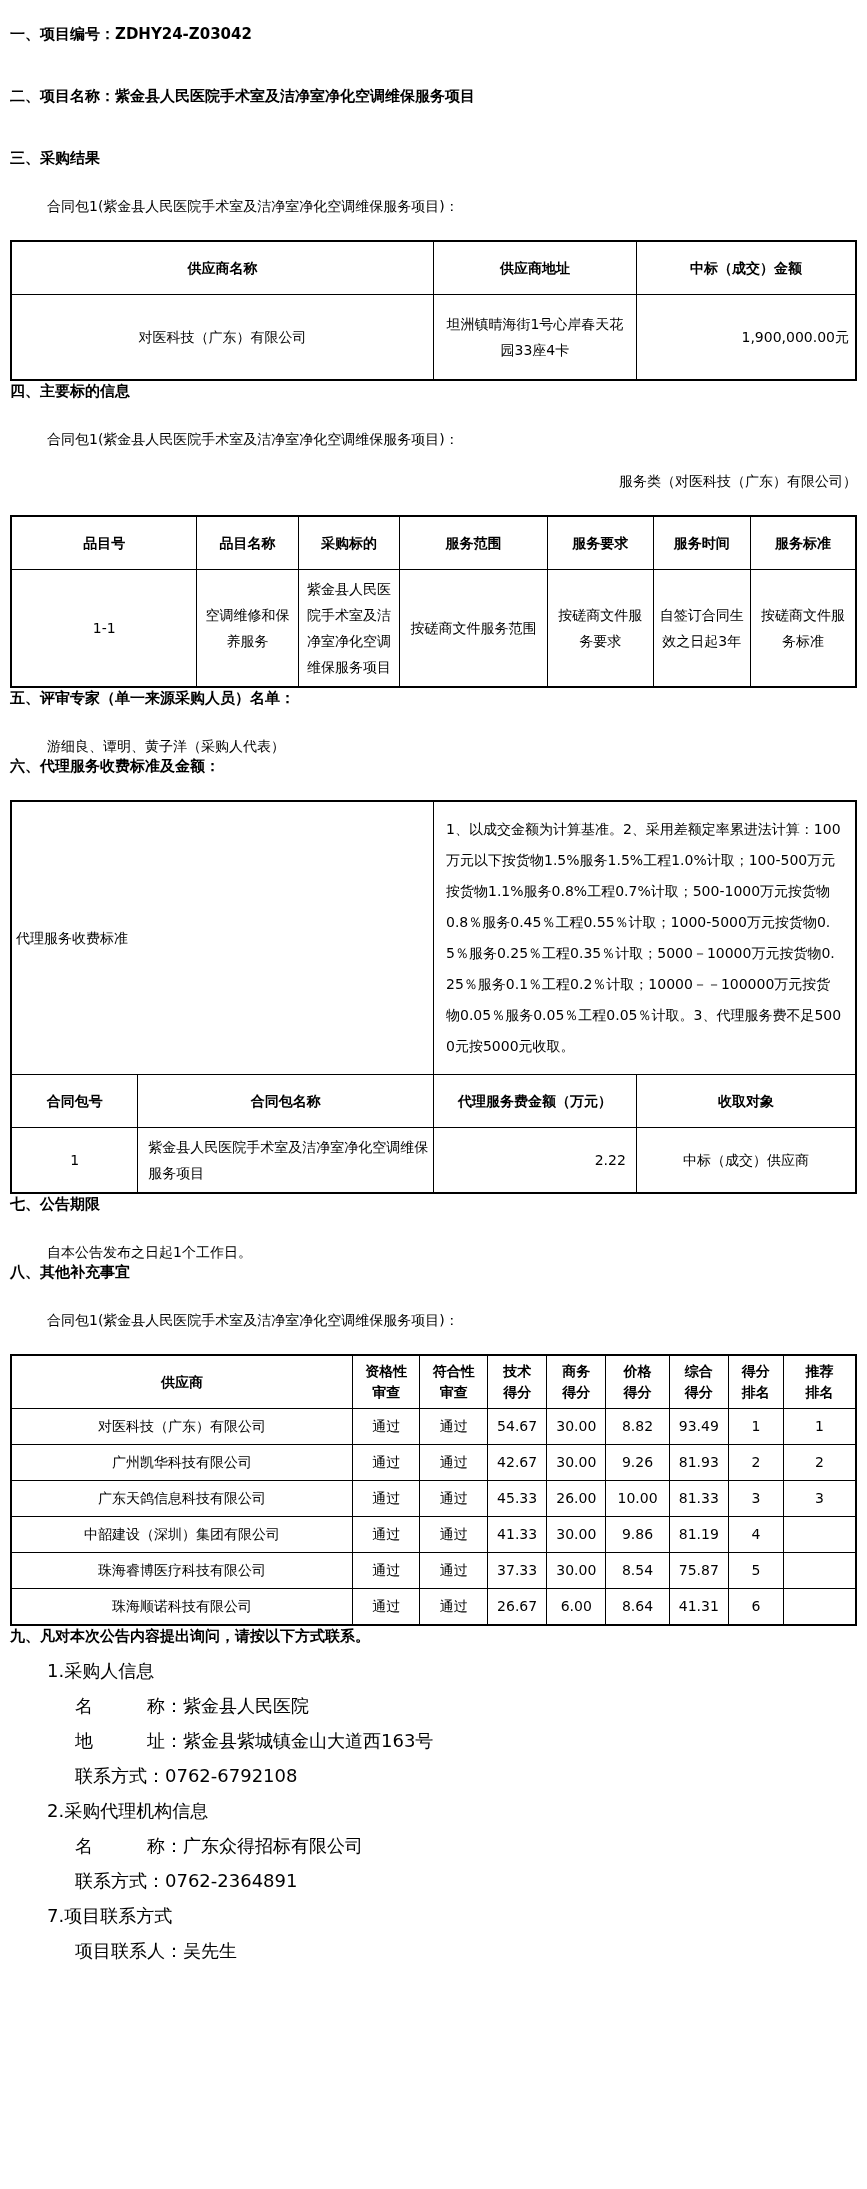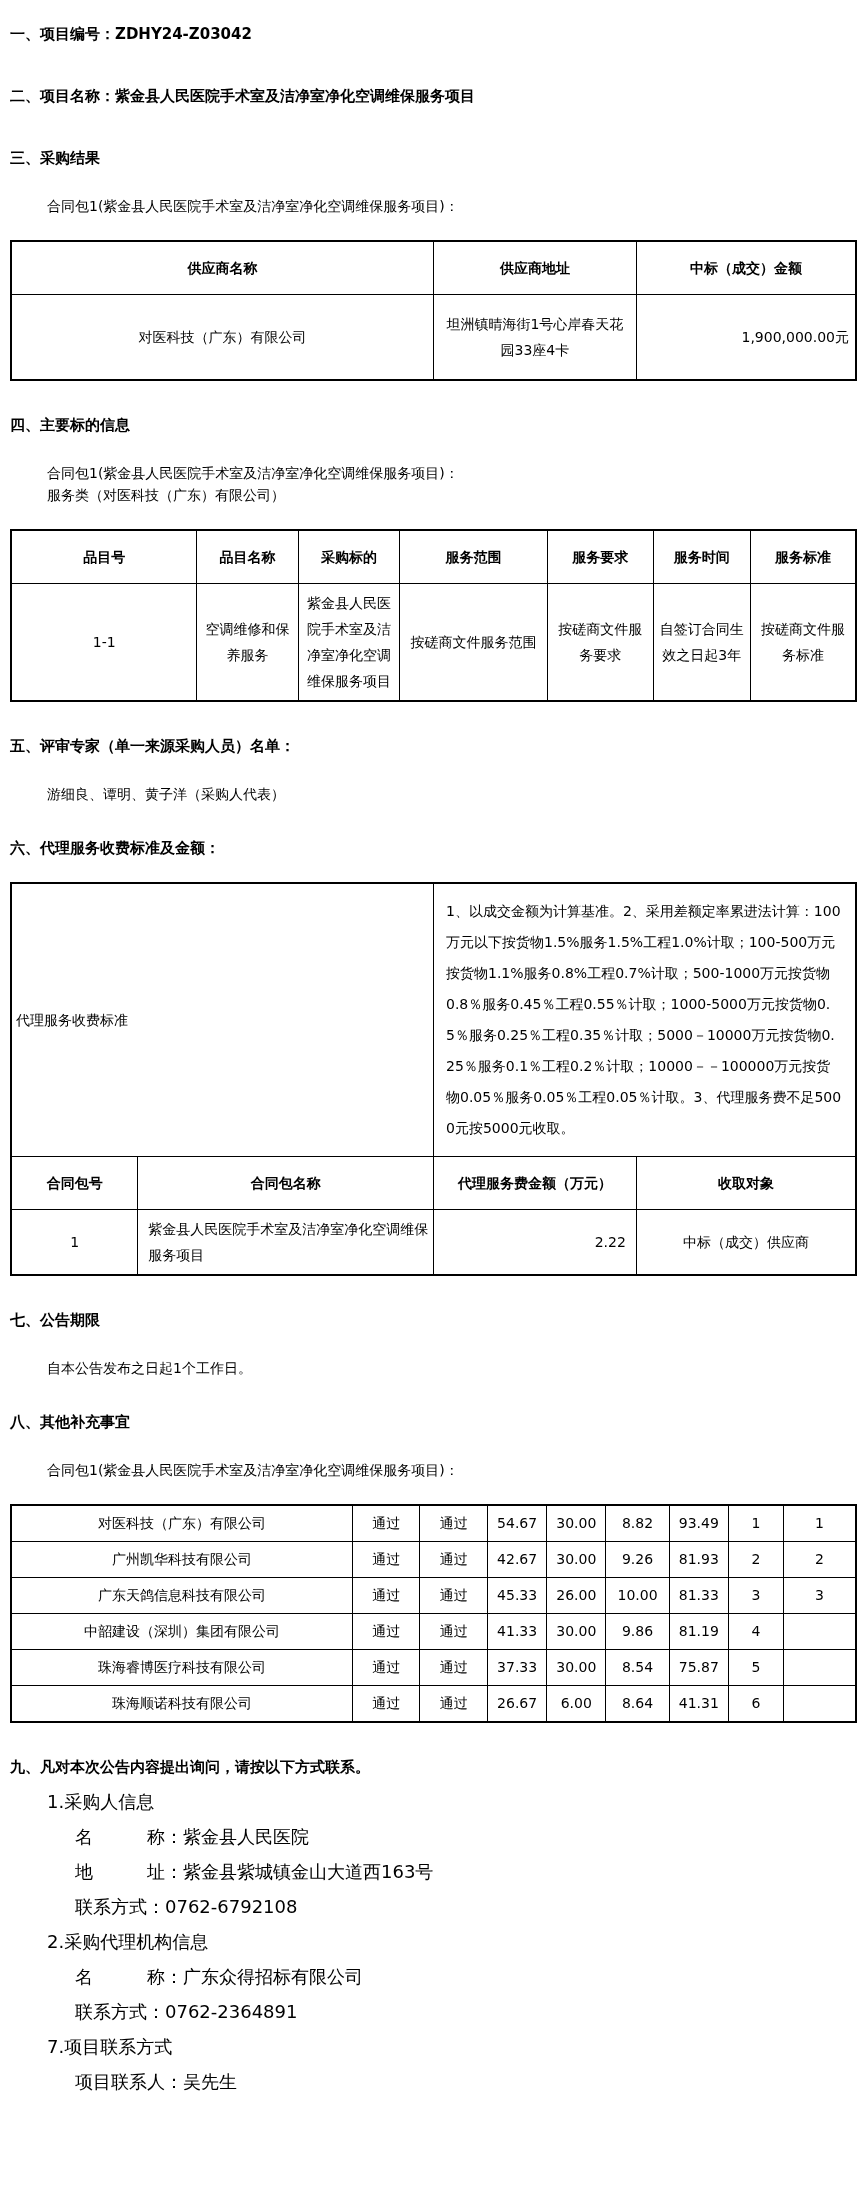--- a/index.html
+++ b/index.html
@@ -13,30 +13,30 @@
   }
   .page { padding: 2px 10px 40px 10px; }
 
   .sec {
     font-size: 15px;
     font-weight: bold;
     margin: 0;
     line-height: 20px;
   }
   .mt22 { margin-top: 22px; }
-  .mt34 { margin-top: 34px; }
+  .mt34 { }
   .mt42 { margin-top: 42px; }
 
   .para {
     margin: 28px 0 0 0;
     padding-left: 37px;
     font-size: 14px;
     line-height: 20px;
   }
-  .para-tight { margin-top: 2px; }
+  .para-tight { margin-top: 22px; text-align: right; }
 
   table {
     border-collapse: collapse;
     width: 100%;
     table-layout: fixed;
     margin-top: 24px;
     border: 2px solid #000;
   }
   th, td {
     border: 1px solid #000;
@@ -182,20 +182,39 @@
         <col style="width:8%">
         <col style="width:8%">
       <col style="width:7%">
         <col style="width:7%">
         <col style="width:7.5%">
       <col style="width:7%">
         <col style="width:6.5%">
         <col style="width:8.6%">
     </colgroup>
     <tbody>
+        <tr>
+      <th>供应商</th>
+      <th>资格性
+审查</th>
+      <th>符合性
+审查</th>
+      <th>技术
+得分</th>
+      <th>商务
+得分</th>
+      <th>价格
+得分</th>
+      <th>综合
+得分</th>
+      <th>得分
+排名</th>
+      <th>推荐
+排名</th>
+    </tr>
     <tr>
       <td>对医科技（广东）有限公司</td>
       <td>通过</td>
       <td>通过</td>
       <td>54.67</td>
       <td>30.00</td>
       <td>8.82</td>
       <td>93.49</td>
       <td>1</td>
       <td>1</td>

